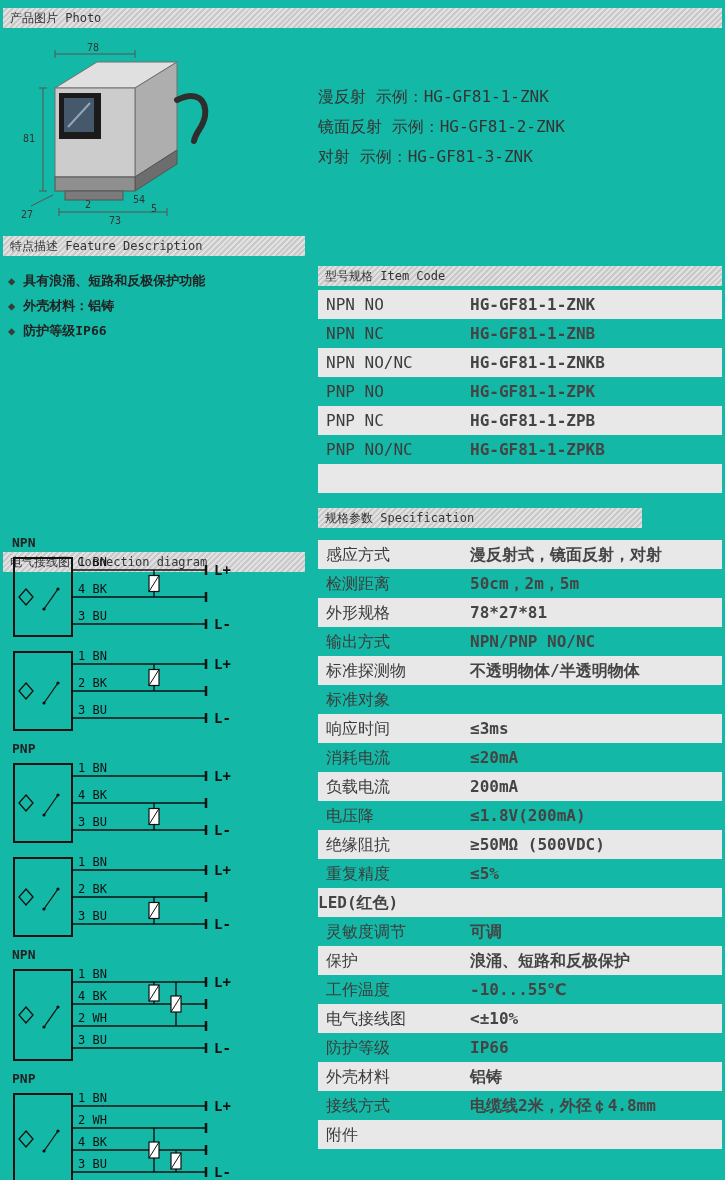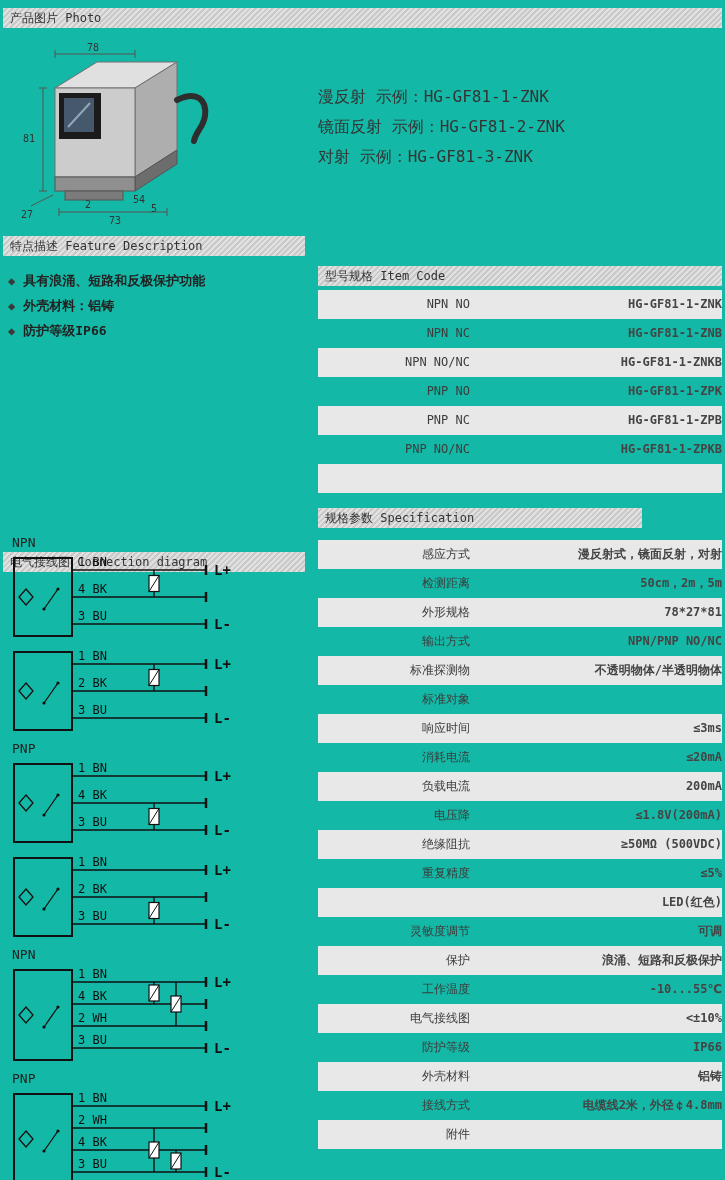--- a/index.html
+++ b/index.html
@@ -15,30 +15,30 @@
   .figure { position:absolute; left:15px; top:40px; }
   svg text { font-family:"DejaVu Sans Mono",monospace; }
 
   .examples { position:absolute; left:318px; top:82px; font-size:16px; color:#333; }
   .examples div { height:30px; line-height:30px; }
 
   .featlist { position:absolute; left:8px; top:268px; width:300px; }
   .feat { font-size:13px; font-weight:bold; color:#222; height:25px; line-height:25px; white-space:nowrap; }
   .feat .diamond { color:#3a3a3a; margin-right:8px; font-size:12px; }
 
-  .dtable { position:absolute; font-size:12px; color:#444;text-align:right; }
+  .dtable { position:absolute; font-size:16px; color:#444; }
   #item-table { left:318px; top:290px; width:404px; }
   #spec-table { left:318px; top:540px; width:404px; }
   .trow { display:flex; height:29px; line-height:29px; }
   .trow.shade { background:#e8e8e8; }
   .c1 { width:152px; padding-left:8px; flex:none; color:#3c3c3c; }
   .c2 { flex:1; white-space:nowrap;font-weight:bold; }
 
   #diagrams { position:absolute; left:6px; top:534px; width:308px; }
-  .grp { font-size:13px; font-weight:400; color:#222; height:18px; line-height:18px; padding-left:6px; }
+  .grp { font-size:13px; font-weight:700; color:#222; height:18px; line-height:18px; padding-left:6px; }
 </style>
 </head>
 <body>
 
 <div class="page">
 
   <div class="hbar" style="left:3px; top:8px; width:719px;">产品图片 Photo</div>
   <div class="hbar" style="left:3px; top:236px; width:302px;">特点描述 Feature Description</div>
   <div class="hbar" style="left:318px; top:236px; width:404px;margin-top:30px;">型号规格 Item Code</div>
   <div class="hbar" style="left:3px; top:508px; width:302px;margin-top:44px;">电气接线图 Connection diagram</div>

